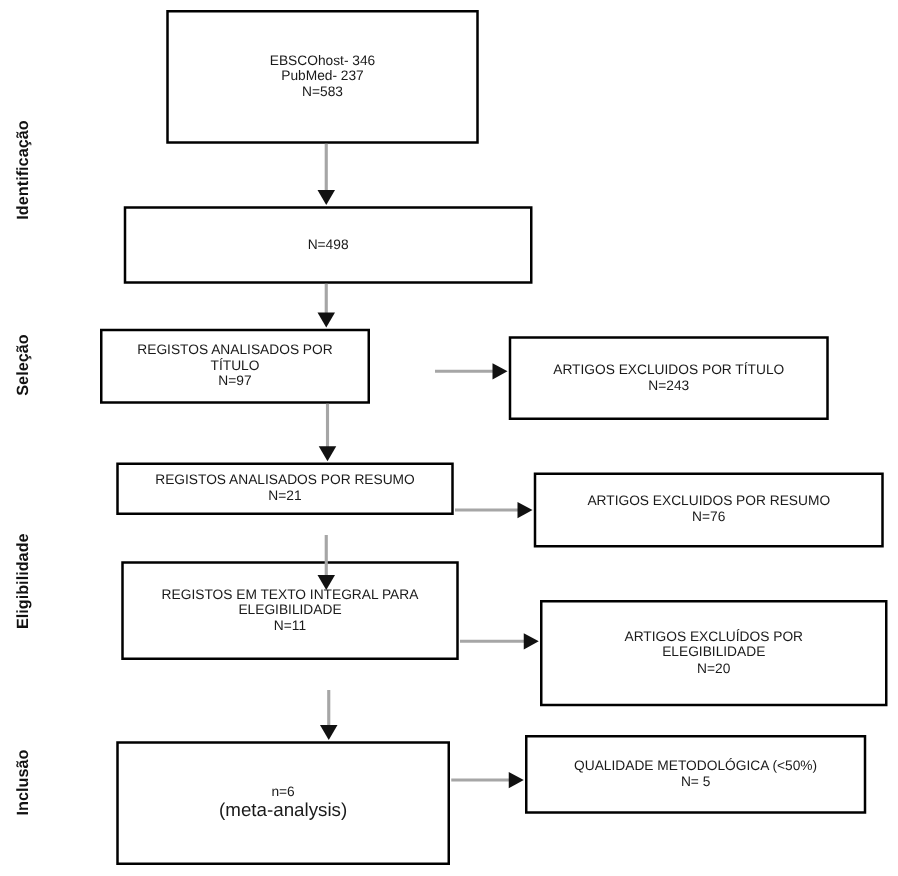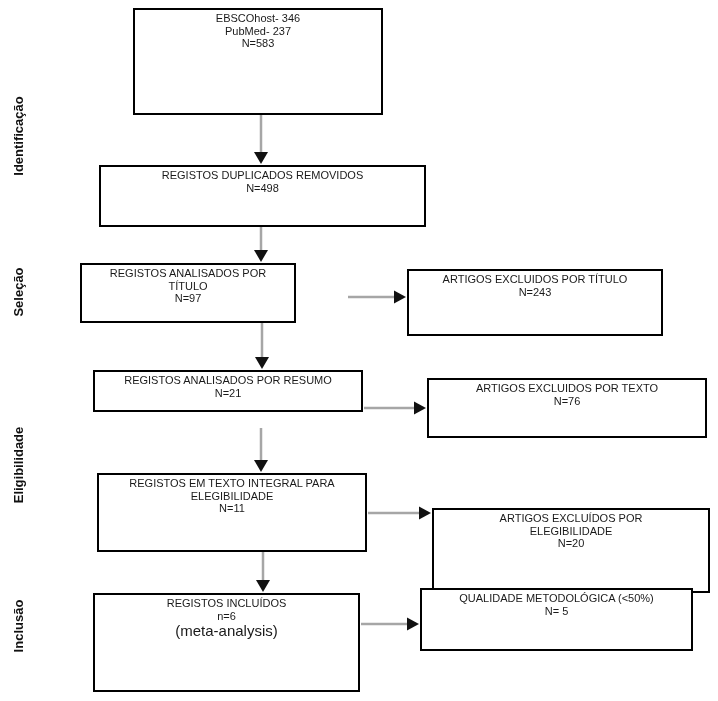--- a/index.html
+++ b/index.html
@@ -21,21 +21,21 @@
     position: relative;
     width: 718px;
     height: 701px;
   }
   .box {
     position: absolute;
     border: 2px solid var(--border);
     background: #ffffff;
     display: flex;
     flex-direction: column;
-    justify-content: flex-start;
+    justify-content: center;
     align-items: center;
     text-align: center;
     font-size: 11px;
     line-height: 1.15;
     padding: 2px 19px;
     box-sizing: border-box;
   }
   .box .line { width: 100%; }
   .box .big { font-size: 15px; }
   .stage-label {
@@ -68,57 +68,55 @@
   <div class="stage-label" style="top:465px">Eligibilidade</div>
   <div class="stage-label" style="top:626px">Inclusão</div>
 
   <div class="box" style="left:133px; top:8px; width:250px; height:107px;">
     <div class="line">EBSCOhost- 346</div>
     <div class="line">PubMed- 237</div>
     <div class="line">N=583</div>
   </div>
 
   <div class="box" style="left:99px; top:165px; width:327px; height:62px;">
-    <div class="line">REGISTOS DUPLICADOS REMOVIDOS</div>
     <div class="line">N=498</div>
   </div>
 
   <div class="box" style="left:80px; top:263px; width:216px; height:60px;">
     <div class="line">REGISTOS ANALISADOS POR TÍTULO</div>
     <div class="line">N=97</div>
   </div>
 
   <div class="box" style="left:93px; top:370px; width:270px; height:42px;">
     <div class="line">REGISTOS ANALISADOS POR RESUMO</div>
     <div class="line">N=21</div>
   </div>
 
-  <div class="box" style="left:97px; top:473px; width:270px; height:79px;">
+  <div class="box" style="left:97px; top:449px; width:270px; height:79px;">
     <div class="line">REGISTOS EM TEXTO INTEGRAL PARA</div>
     <div class="line">ELEGIBILIDADE</div>
     <div class="line">N=11</div>
   </div>
 
   <div class="box" style="left:93px; top:593px; width:267px; height:99px;">
-    <div class="line">REGISTOS INCLUÍDOS</div>
     <div class="line">n=6</div>
     <div class="line big">(meta-analysis)</div>
   </div>
 
   <div class="box" style="left:407px; top:269px; width:256px; height:67px;">
     <div class="line">ARTIGOS EXCLUIDOS POR TÍTULO</div>
     <div class="line">N=243</div>
   </div>
 
   <div class="box" style="left:427px; top:378px; width:280px; height:60px;">
-    <div class="line">ARTIGOS EXCLUIDOS POR TEXTO</div>
+    <div class="line">ARTIGOS EXCLUIDOS POR RESUMO</div>
     <div class="line">N=76</div>
   </div>
 
-  <div class="box" style="left:432px; top:480px; width:278px; height:85px;margin-top:28px;">
+  <div class="box" style="left:432px; top:480px; width:278px; height:85px;">
     <div class="line">ARTIGOS EXCLUÍDOS POR</div>
     <div class="line">ELEGIBILIDADE</div>
     <div class="line">N=20</div>
   </div>
 
   <div class="box" style="left:420px; top:588px; width:273px; height:63px;">
     <div class="line">QUALIDADE METODOLÓGICA (&lt;50%)</div>
     <div class="line">N= 5</div>
   </div>
 

